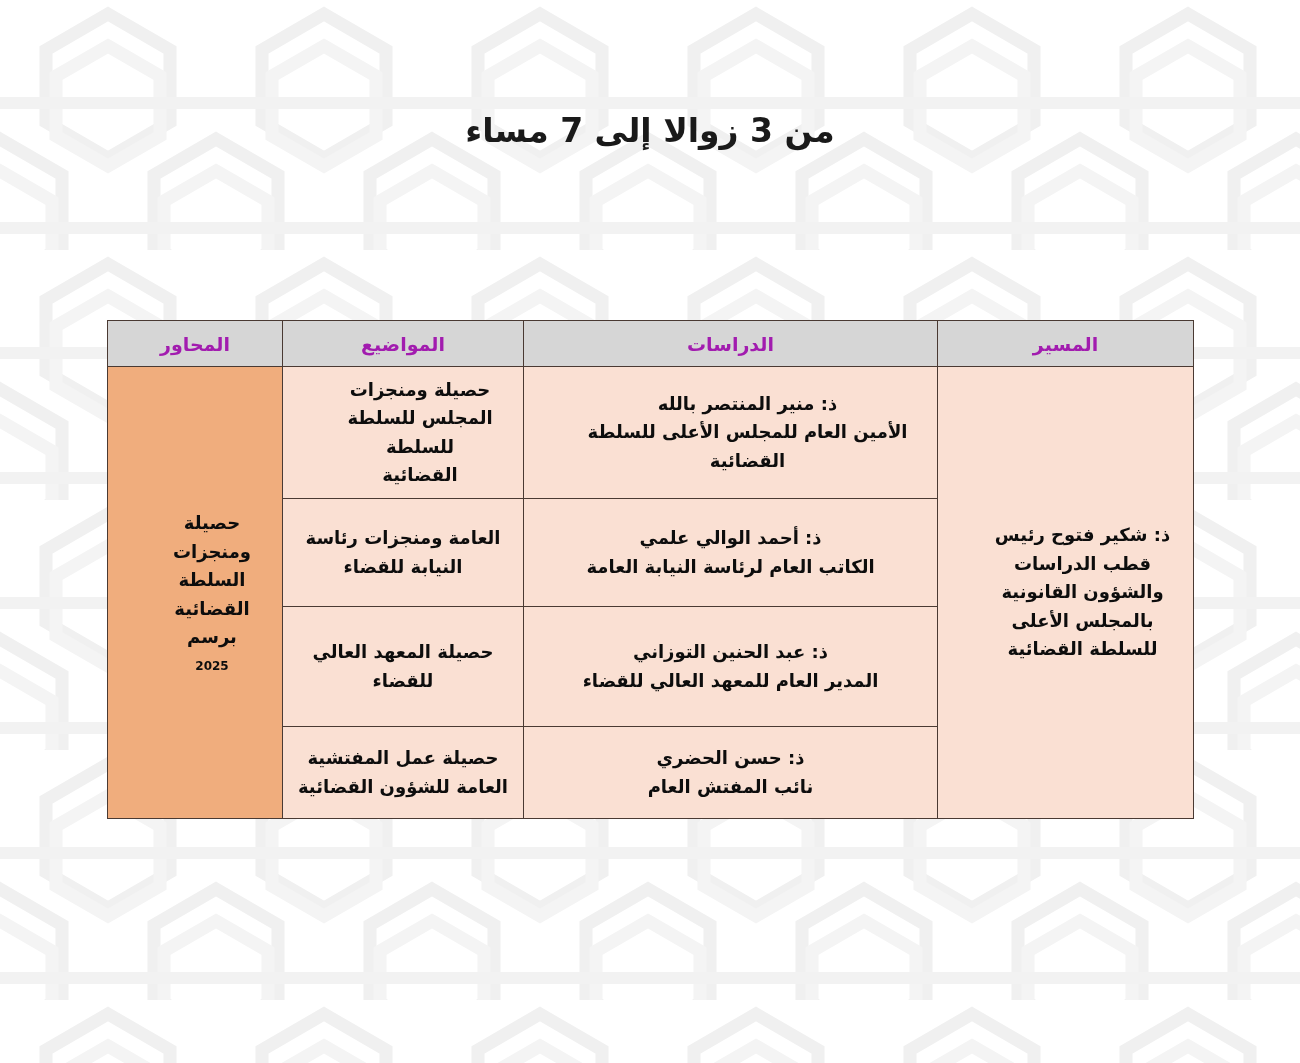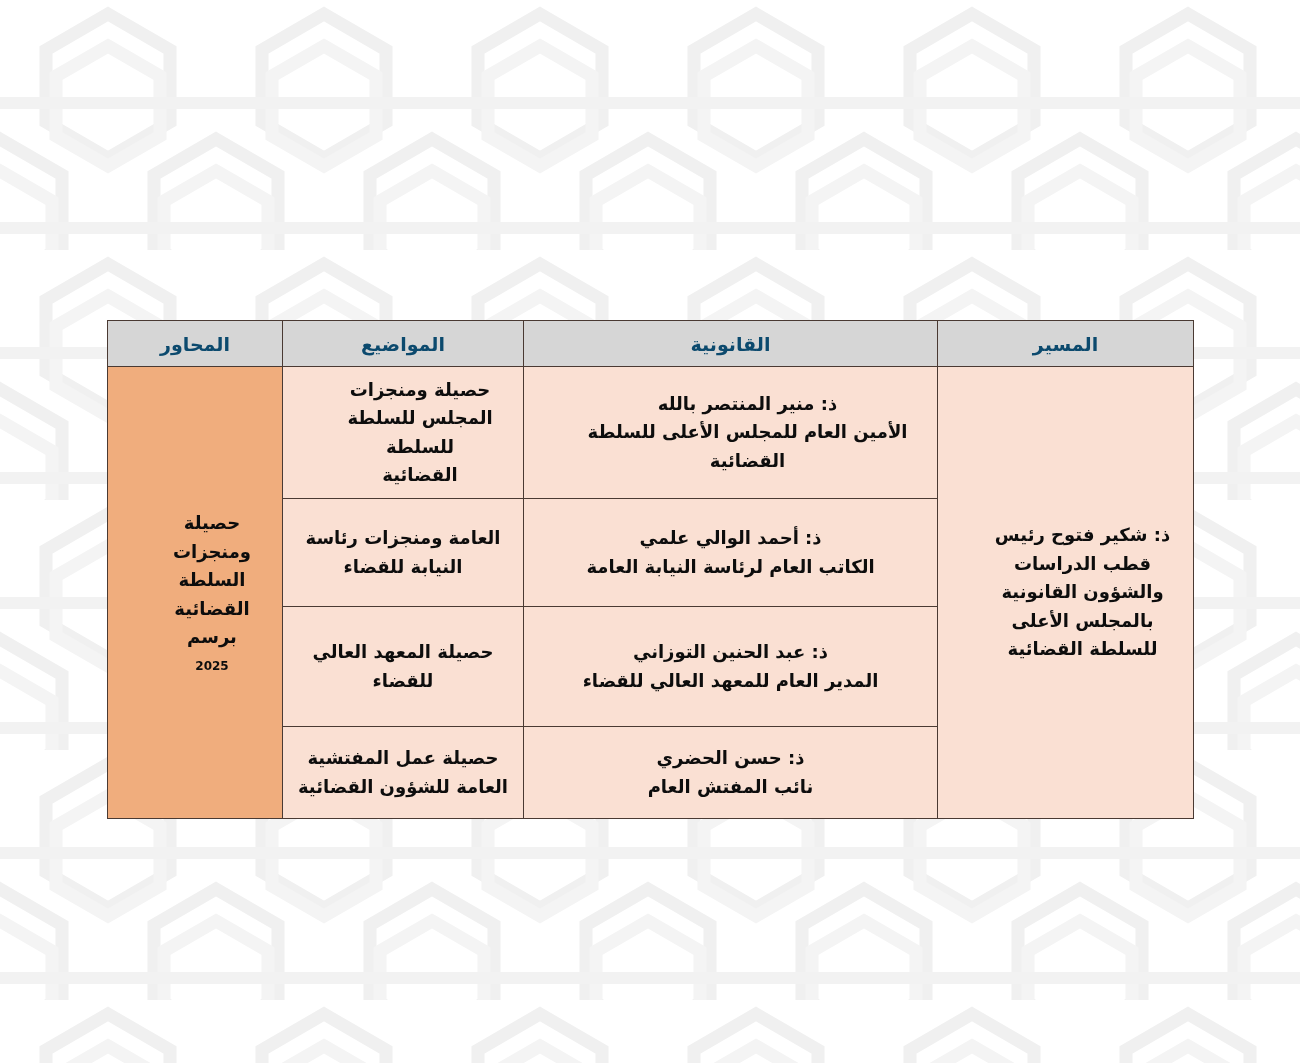--- a/index.html
+++ b/index.html
@@ -79,21 +79,21 @@
   .session-table th,
   .session-table td {
     border: 1px solid #4a3a33;
     text-align: center;
     vertical-align: middle;
     padding: 8px 6px;
     box-sizing: border-box;
   }
   .session-table thead th {
     background-color: #d6d6d6;
-    color: #0c4a6e;
+    color: #a21caf;
     font-size: 19px;
     font-weight: bold;
     height: 46px;
     padding: 4px 6px;
   }
   .session-table tbody td {
     background-color: #fae0d3;
     color: #0d0d0d;
     font-size: 18px;
     font-weight: bold;
@@ -158,33 +158,34 @@
       </pattern>
     </defs>
     <rect width="1300" height="1063" fill="#ffffff"></rect>
     <rect width="1300" height="1063" fill="url(#islamic-star)"></rect>
   </svg>
 </div>
 
 <div class="page">
 
   <div class="title-block">
+    <div class="title-line2">من 3 زوالا إلى 7 مساء</div>
   </div>
 
   <table class="session-table">
     <colgroup>
       <col class="c-moderator">
       <col class="c-speaker">
       <col class="c-topic">
       <col class="c-theme">
     </colgroup>
     <thead>
       <tr>
         <th>المسير</th>
-        <th>القانونية</th>
+        <th>الدراسات</th>
         <th>المواضيع</th>
         <th>المحاور</th>
       </tr>
     </thead>
     <tbody>
       <tr class="r1">
         <td class="moderator-cell" rowspan="4">
           <span class="name">ذ: شكير فتوح</span>
           <span class="role">رئيس قطب الدراسات</span>
           <span class="role">والشؤون القانونية</span>

